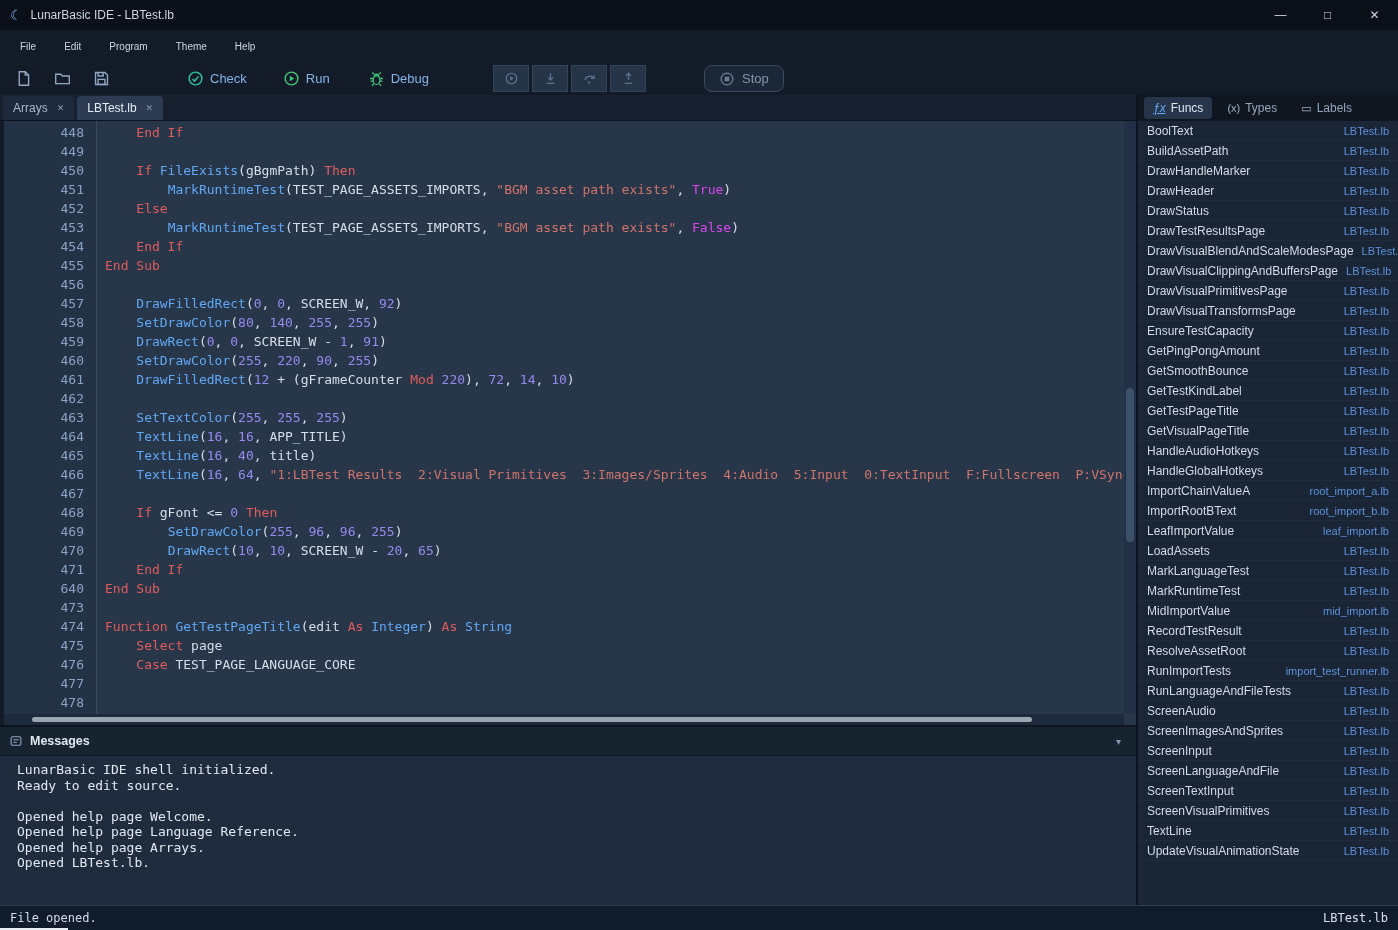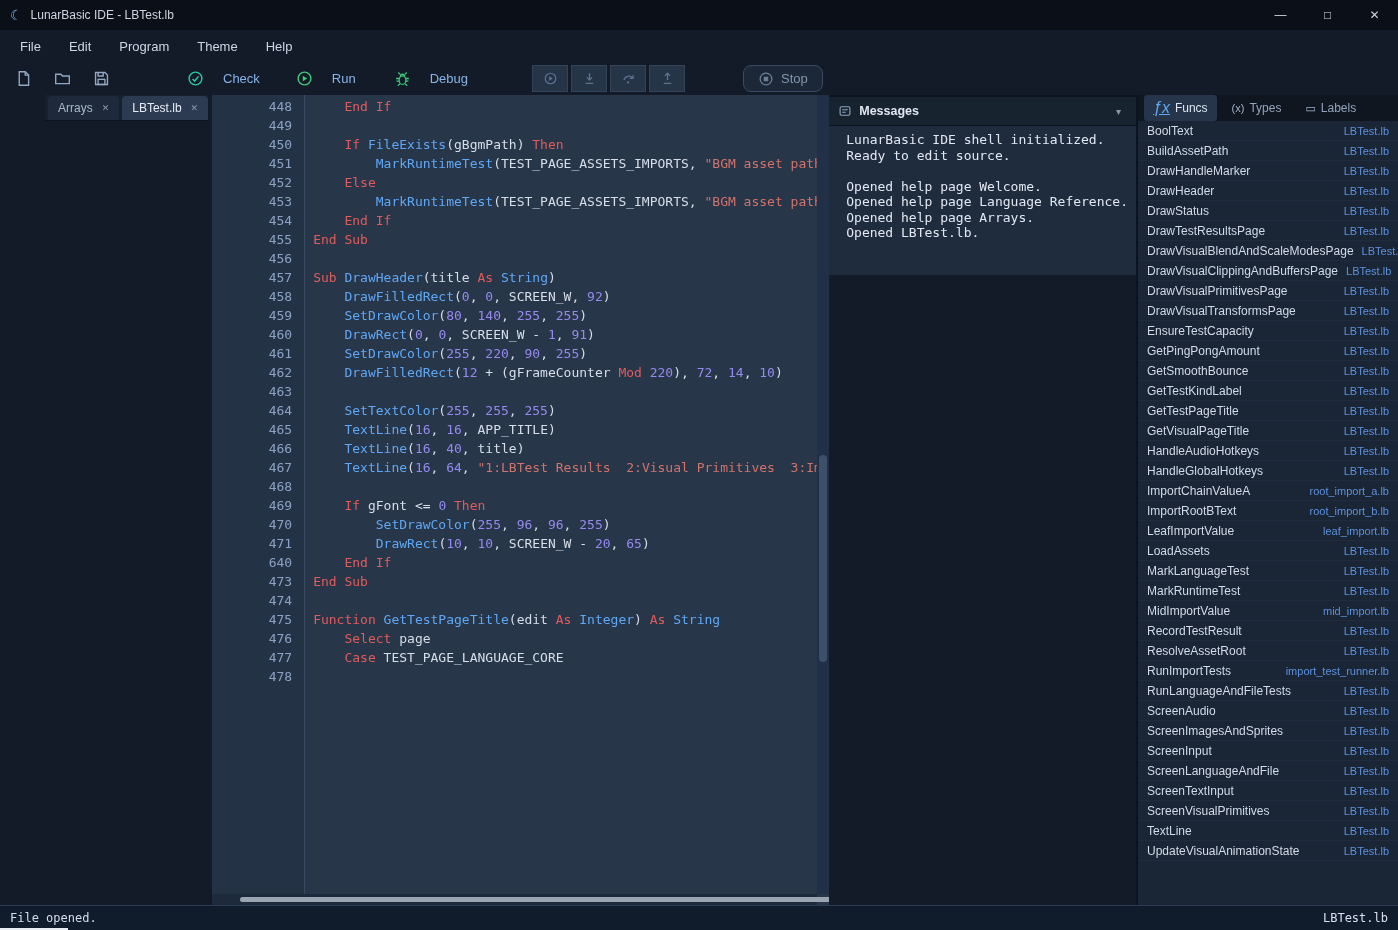--- a/index.html
+++ b/index.html
@@ -10,45 +10,45 @@
   
   .titlebar { height:30px; background:#0a0f18; display:flex; align-items:center; padding-left:10px; }
   .moon { color:#7db4f2; font-size:14px; margin-right:8px; }
   .title { font-size:12px; color:#cdd6e2; }
   .wctrl { margin-left:auto; display:flex; height:100%; }
   .wbtn { width:47px; height:100%; display:flex; align-items:center; justify-content:center;
           font-size:12px; color:#cdd6e2; cursor:default; }
 
   
   .menubar { height:32px; background:#131b29; display:flex; align-items:center; padding-left:6px; }
-  .menu-item { padding:6px 14px; font-size:13px; color:#ccd6e4; }
+  .menu-item { padding:6px 14px; font-size:10px; color:#ccd6e4; }
 
   
   .toolbar { height:33px; background:#131b29; display:flex; align-items:center; padding-left:8px; }
   .icbtn { width:30px; height:26px; background:transparent; border:none; display:flex;
            align-items:center; justify-content:center; color:#93a8c2; margin-right:9px; }
   .icbtn svg { width:17px; height:17px; }
-  .txtbtn { display:flex; align-items:center; gap:19px; background:transparent; border:none;
+  .txtbtn { display:flex; align-items:center; gap:6px; background:transparent; border:none;
             font-size:13px; color:#85b4e8; font-family:inherit; }
   .txtbtn svg { width:17px; height:17px; }
   .txtbtn.check { margin-left:62px; } .txtbtn.check svg { color:#2ec7a0; }
   .txtbtn.run   { margin-left:36px; } .txtbtn.run svg   { color:#3fc878; }
   .txtbtn.debug { margin-left:38px; } .txtbtn.debug svg { color:#3fc878; }
   .stepgroup { display:flex; gap:3px; margin-left:64px; }
   .stepbtn { width:36px; height:27px; background:#253447; border:1px solid #334459;
              display:flex; align-items:center; justify-content:center; color:#5e7390; }
   .stepbtn svg { width:15px; height:15px; }
   .stopbtn { margin-left:58px; display:flex; align-items:center; gap:7px; background:#1c2838;
              border:1px solid #3a4a62; border-radius:8px; height:27px; padding:0 14px;
              color:#8295ab; font-size:13px; font-family:inherit; }
   .stopbtn svg { width:16px; height:16px; color:#6b7e96; }
 
   
   .main { display:flex; height:810px; }
-  .left { width:1136px; display:flex; flex-direction:row; background:#131b29;padding-left:45px; }
+  .left { width:1136px; display:flex; flex-direction:column; background:#131b29; }
 
   .tabbar { height:26px; background:#16202e; display:flex; align-items:flex-end;
             padding-left:3px; gap:3px; border-bottom:1px solid #0d1420; }
   .ed-tab { height:24px; display:flex; align-items:center; padding:0 10px; background:#1e2a3b;
             color:#a8b8cc; font-size:12px; border-radius:4px 4px 0 0; }
   .ed-tab.active { background:#2c3b52; color:#e6edf6; }
   .tab-close { margin-left:9px; font-size:9px; color:#8a99ad; }
 
   
   .editor { position:relative; flex:1; background:#283649; display:flex; overflow:hidden;
@@ -84,21 +84,21 @@
               font:13px "DejaVu Sans Mono", monospace; color:#e2e8f1; }
 
   
   .sidebar { width:262px; background:#1a2535; border-left:2px solid #0b1220;
              display:flex; flex-direction:column; }
   .sbtabs { height:26px; background:#10161f; display:flex; align-items:center;
             padding-left:6px; gap:6px; flex:none; }
   .sbtab { display:flex; align-items:center; gap:5px; padding:4px 9px; font-size:12px;
            color:#93a5bd; border-radius:3px; }
   .sbtab.active { background:#263549; color:#dce6f3; }
-  .sbtab .fx { color:#5fa8f5; font-style:italic; font-size:16px;text-decoration:underline; }
+  .sbtab .fx { color:#5fa8f5; font-style:italic; font-size:12px;text-decoration:underline; }
   .sbtab .tx { color:#9db0c9; font-size:11px; }
   .sblist { flex:1; overflow:hidden; }
   .sb-row { height:20px; display:flex; align-items:center; padding:0 9px;
             border-bottom:1px solid rgba(130,160,200,0.06); }
   .sb-name { font-size:12px; color:#d2dbe7; white-space:nowrap; }
   .sb-file { margin-left:auto; font-size:11px; color:#5d92dd; white-space:nowrap; padding-left:8px; }
 
   
   .statusbar { height:25px; background:#101b2b; border-top:1px solid #2c3c55;
                display:flex; align-items:center; padding:0 10px; position:relative; }
@@ -257,21 +257,20 @@
         <div class="code">
             <div class="code-line"><span class="seg-p">    </span><span class="seg-k">End If</span></div>
             <div class="code-line"></div>
             <div class="code-line"><span class="seg-p">    </span><span class="seg-k">If</span><span class="seg-p"> </span><span class="seg-f">FileExists</span><span class="seg-p">(gBgmPath) </span><span class="seg-k">Then</span></div>
             <div class="code-line"><span class="seg-p">        </span><span class="seg-f">MarkRuntimeTest</span><span class="seg-p">(TEST_PAGE_ASSETS_IMPORTS, </span><span class="seg-s">"BGM asset path exists"</span><span class="seg-p">, </span><span class="seg-b">True</span><span class="seg-p">)</span></div>
             <div class="code-line"><span class="seg-p">    </span><span class="seg-k">Else</span></div>
             <div class="code-line"><span class="seg-p">        </span><span class="seg-f">MarkRuntimeTest</span><span class="seg-p">(TEST_PAGE_ASSETS_IMPORTS, </span><span class="seg-s">"BGM asset path exists"</span><span class="seg-p">, </span><span class="seg-b">False</span><span class="seg-p">)</span></div>
             <div class="code-line"><span class="seg-p">    </span><span class="seg-k">End If</span></div>
             <div class="code-line"><span class="seg-k">End Sub</span></div>
             <div class="code-line"></div>
-            <div class="code-line"><span class="seg-k">Sub</span><span class="seg-p"> </span><span class="seg-f">DrawHeader</span><span class="seg-p">(title </span><span class="seg-k">As</span><span class="seg-p"> </span><span class="seg-t">String</span><span class="seg-p">)</span></div>
             <div class="code-line"><span class="seg-p">    </span><span class="seg-f">DrawFilledRect</span><span class="seg-p">(</span><span class="seg-n">0</span><span class="seg-p">, </span><span class="seg-n">0</span><span class="seg-p">, SCREEN_W, </span><span class="seg-n">92</span><span class="seg-p">)</span></div>
             <div class="code-line"><span class="seg-p">    </span><span class="seg-f">SetDrawColor</span><span class="seg-p">(</span><span class="seg-n">80</span><span class="seg-p">, </span><span class="seg-n">140</span><span class="seg-p">, </span><span class="seg-n">255</span><span class="seg-p">, </span><span class="seg-n">255</span><span class="seg-p">)</span></div>
             <div class="code-line"><span class="seg-p">    </span><span class="seg-f">DrawRect</span><span class="seg-p">(</span><span class="seg-n">0</span><span class="seg-p">, </span><span class="seg-n">0</span><span class="seg-p">, SCREEN_W - </span><span class="seg-n">1</span><span class="seg-p">, </span><span class="seg-n">91</span><span class="seg-p">)</span></div>
             <div class="code-line"><span class="seg-p">    </span><span class="seg-f">SetDrawColor</span><span class="seg-p">(</span><span class="seg-n">255</span><span class="seg-p">, </span><span class="seg-n">220</span><span class="seg-p">, </span><span class="seg-n">90</span><span class="seg-p">, </span><span class="seg-n">255</span><span class="seg-p">)</span></div>
             <div class="code-line"><span class="seg-p">    </span><span class="seg-f">DrawFilledRect</span><span class="seg-p">(</span><span class="seg-n">12</span><span class="seg-p"> + (gFrameCounter </span><span class="seg-k">Mod</span><span class="seg-p"> </span><span class="seg-n">220</span><span class="seg-p">), </span><span class="seg-n">72</span><span class="seg-p">, </span><span class="seg-n">14</span><span class="seg-p">, </span><span class="seg-n">10</span><span class="seg-p">)</span></div>
             <div class="code-line"></div>
             <div class="code-line"><span class="seg-p">    </span><span class="seg-f">SetTextColor</span><span class="seg-p">(</span><span class="seg-n">255</span><span class="seg-p">, </span><span class="seg-n">255</span><span class="seg-p">, </span><span class="seg-n">255</span><span class="seg-p">)</span></div>
             <div class="code-line"><span class="seg-p">    </span><span class="seg-f">TextLine</span><span class="seg-p">(</span><span class="seg-n">16</span><span class="seg-p">, </span><span class="seg-n">16</span><span class="seg-p">, APP_TITLE)</span></div>
             <div class="code-line"><span class="seg-p">    </span><span class="seg-f">TextLine</span><span class="seg-p">(</span><span class="seg-n">16</span><span class="seg-p">, </span><span class="seg-n">40</span><span class="seg-p">, title)</span></div>
             <div class="code-line"><span class="seg-p">    </span><span class="seg-f">TextLine</span><span class="seg-p">(</span><span class="seg-n">16</span><span class="seg-p">, </span><span class="seg-n">64</span><span class="seg-p">, </span><span class="seg-s">"1:LBTest Results  2:Visual Primitives  3:Images/Sprites  4:Audio  5:Input  0:TextInput  F:Fullscreen  P:VSync  E</span></div>

